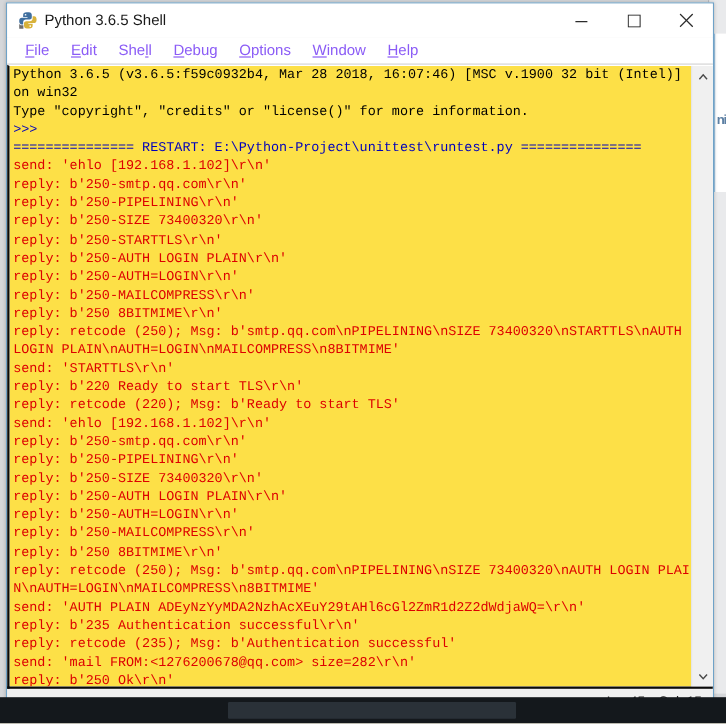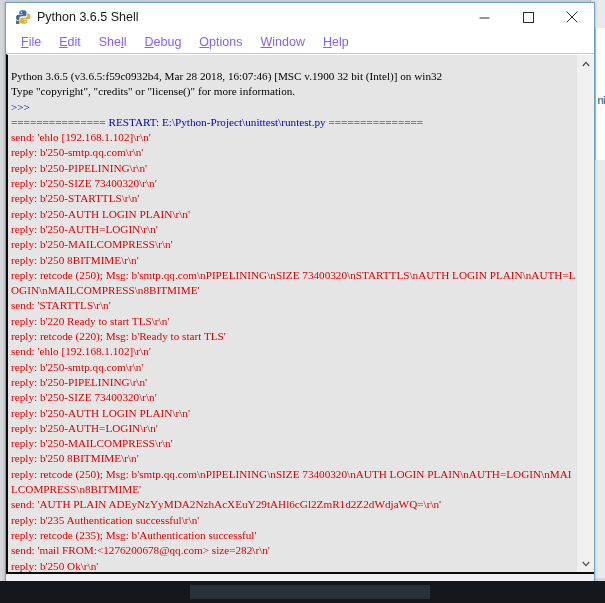--- a/index.html
+++ b/index.html
@@ -155,28 +155,28 @@
     position: relative;
     background: #ffffff;
     border-top: 1px solid #ffffff;
     border-left: 2px solid #0a0a0a;
     border-bottom: 2px solid #0a0a0a;
     display: flex;
     overflow: hidden;
   }
   .console {
     flex: 1 1 auto;
-    padding: 14px 0 0 3px;
+    padding: 1px 0 0 3px;
     overflow: hidden;
-    font-family: Liberation Serif, serif;
+    font-family: Liberation Mono, monospace;
     font-size: 11.2px;
     line-height: 15.3px;
     white-space: pre-wrap;
     word-break: break-all;
-    background: #e5e5e5;
+    background: #fde047;
   }
   .line { display: block; }
   .c-black { color: #000000; }
   .c-blue  { color: #0000bb; }
   .c-red   { color: #dd0000; }
 
   
   .scrollbar {
     width: 17px;
     flex: 0 0 17px;

